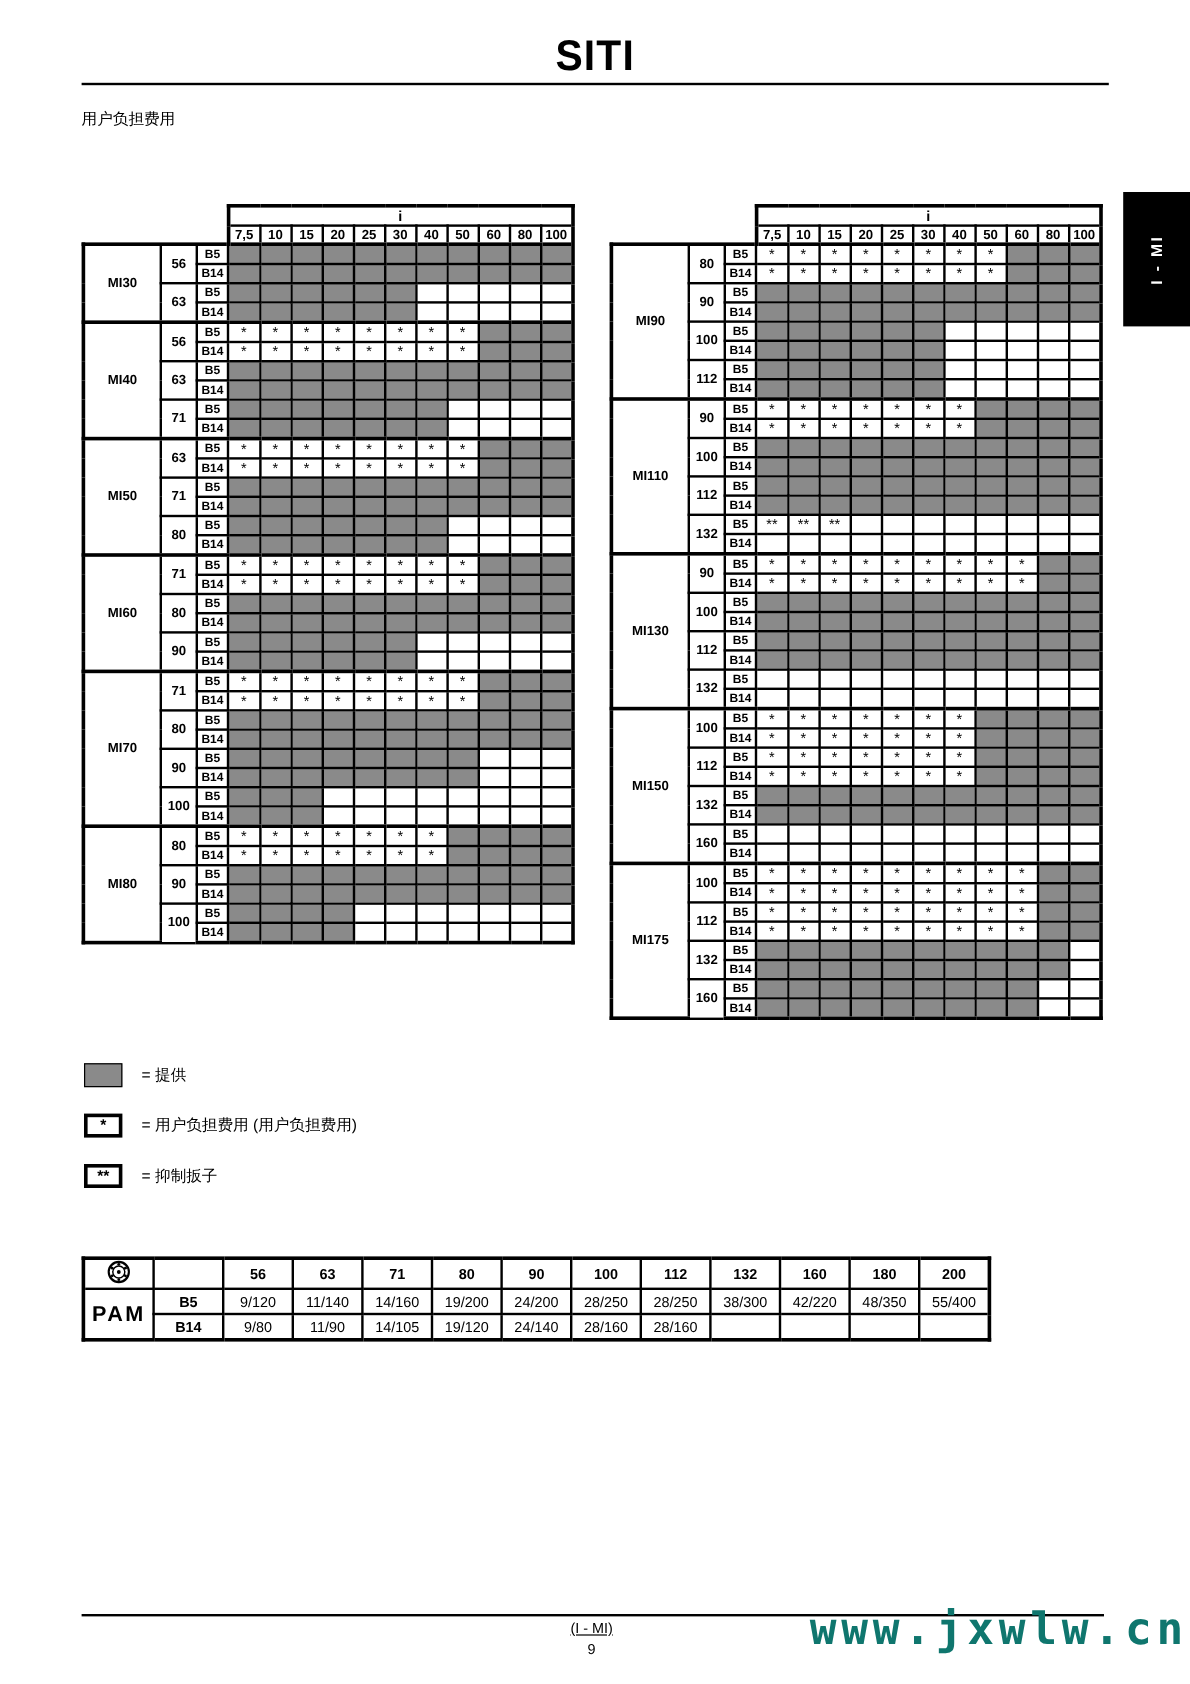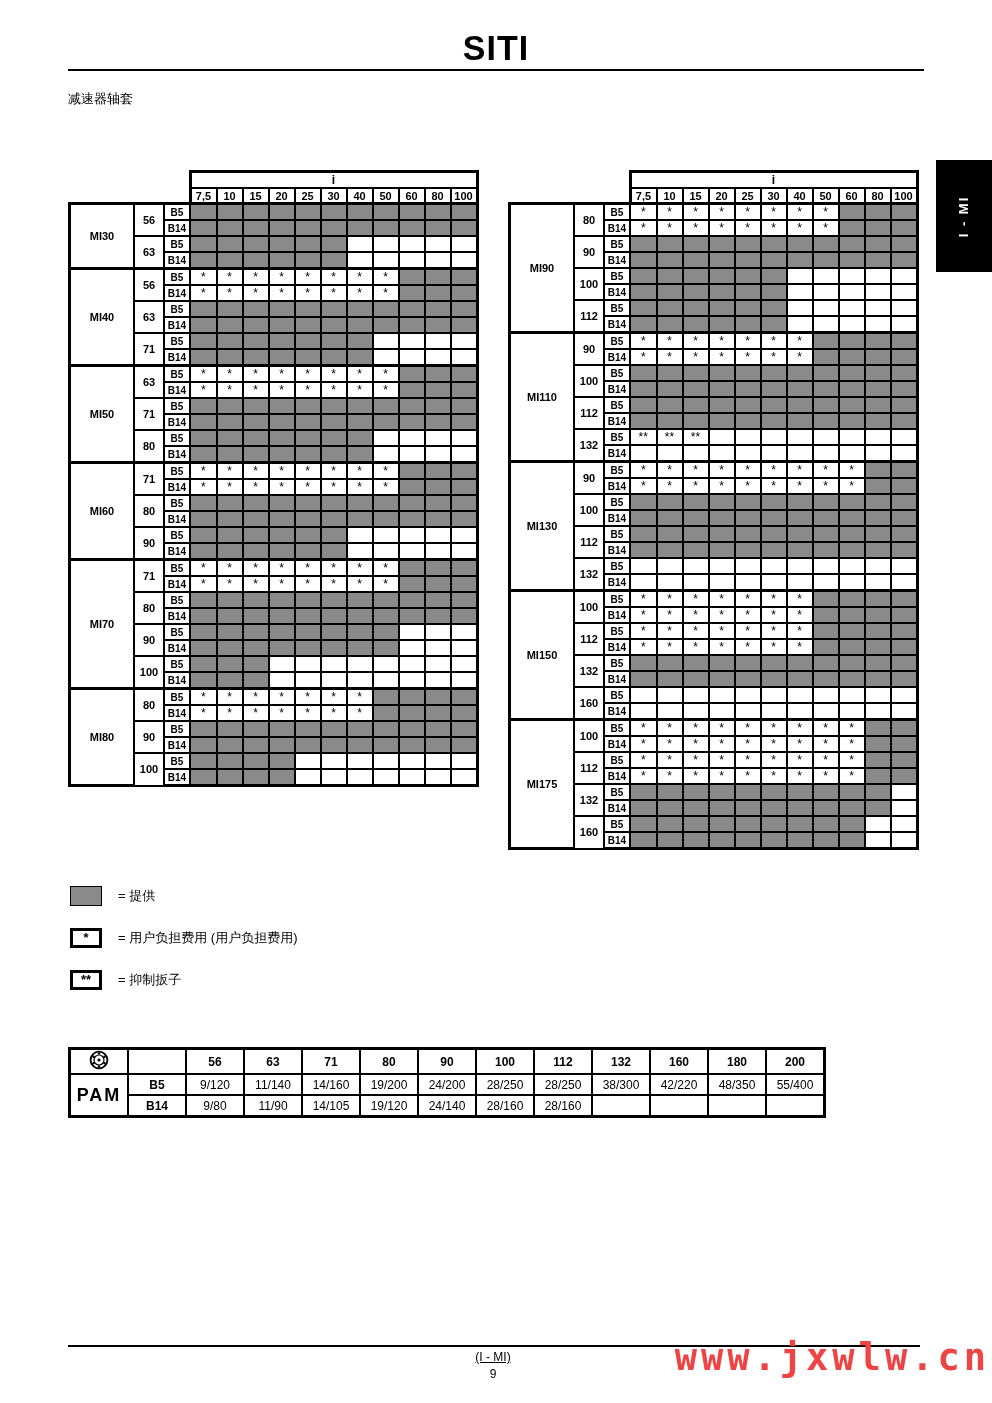--- a/index.html
+++ b/index.html
@@ -56,28 +56,28 @@
   .pam td.oright{border-right-width:3px;}
   .pam td.obottom{border-bottom-width:3px;}
   .pam td.pamlabel{font-weight:bold;font-size:18px;letter-spacing:2px;}
   .pam td.mlabel{font-weight:bold;}
 
   
   #footer-rule{left:68px;top:1345px;width:852px;height:2px;background:#000;}
   #footer-ref{left:413px;top:1350px;width:160px;text-align:center;font-size:12px;text-decoration:underline;}
   #footer-page{left:413px;top:1367px;width:160px;text-align:center;font-size:12px;}
   #watermark{right:2px;top:1336px;font-family:"DejaVu Sans Mono",monospace;
-             font-weight:bold;font-size:37px;letter-spacing:4px;color:#ef4444;}
+             font-weight:bold;font-size:37px;letter-spacing:4px;color:#0f766e;}
 </style>
 </head>
 <body>
 
 <div class="abs" id="logo">SITI</div>
 <div class="abs" id="top-rule"></div>
-<div class="abs" id="page-title">减速器轴套</div>
+<div class="abs" id="page-title">用户负担费用</div>
 
 <div class="abs" id="side-tab">
   <span>I - MI</span>
 </div>
 
 <div class="abs" id="left-table" style="left:68px;top:170px;">
     <table class="fac">
       <tbody>
         <tr>
           <td class="ghost" colspan="3"></td>

